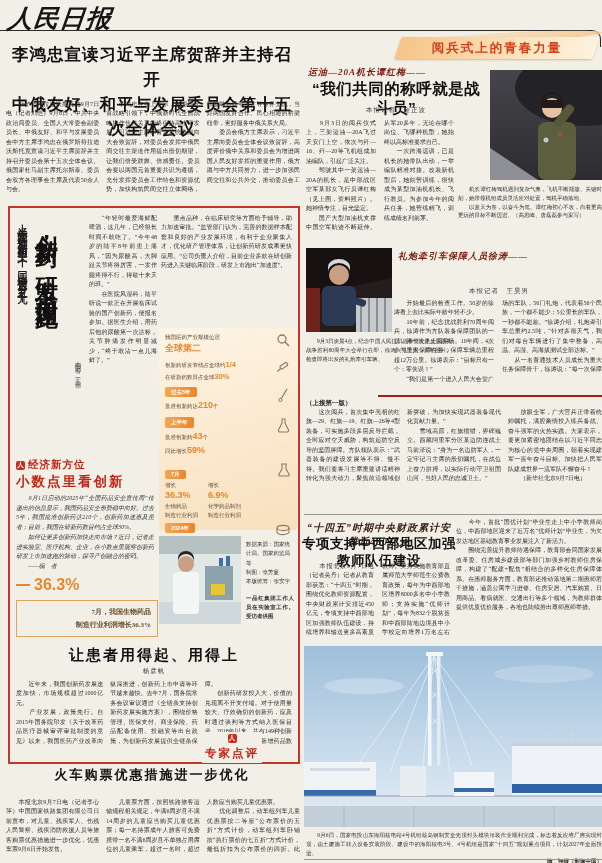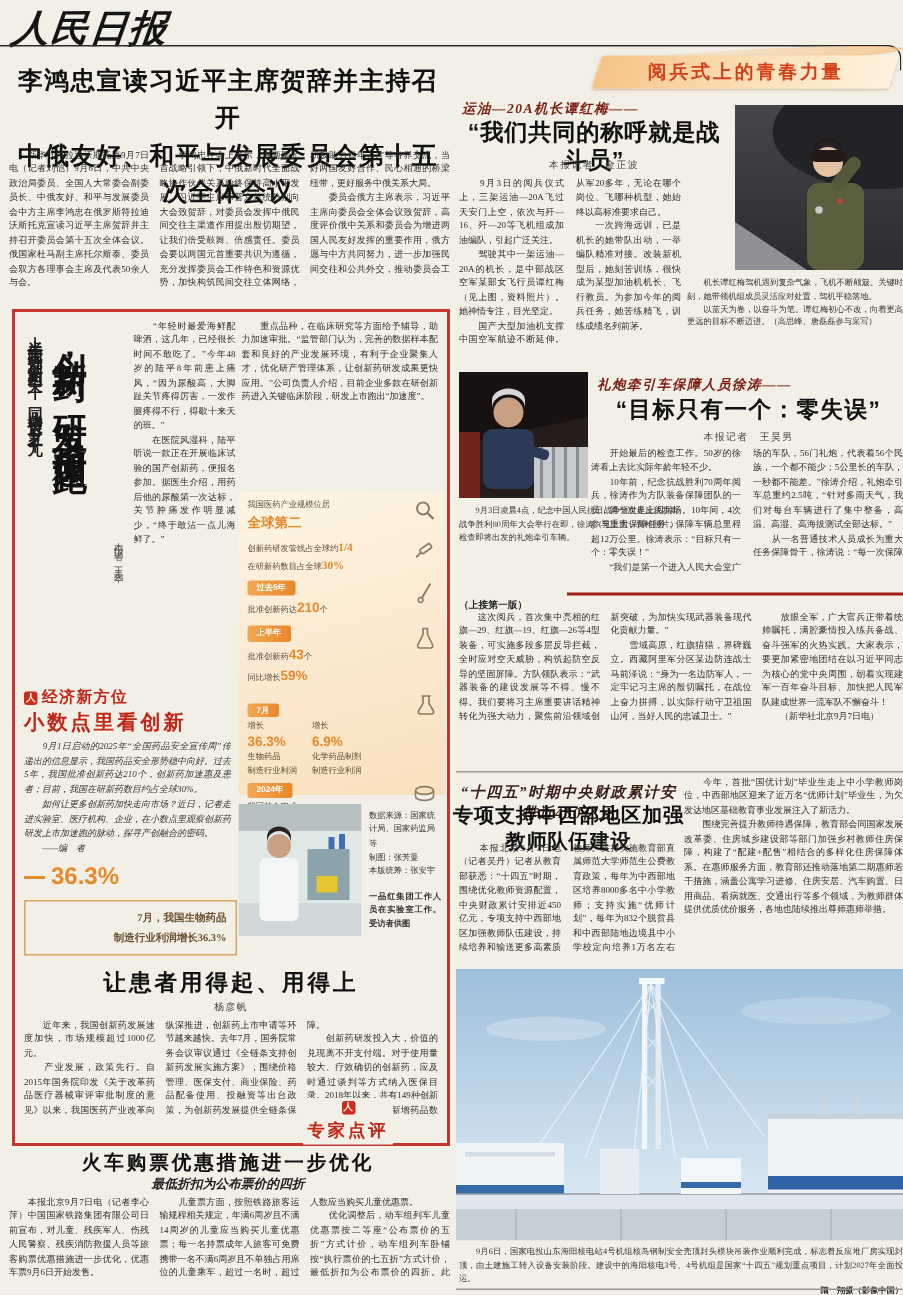--- a/index.html
+++ b/index.html
@@ -26,21 +26,21 @@
   
   .red-box{border:2.5px solid #c2362b;background:transparent;}
   .side-note{font-size:10px;font-weight:bold;letter-spacing:2.5px;color:#1d1d1d;}
   .big-vtitle{font-size:23px;letter-spacing:5px;line-height:1;}
   .vbyline{font-size:6.5px;color:#555;letter-spacing:2px;}
   
   .infog{background:linear-gradient(165deg,#fdf4e4 0%,#fbe9cf 55%,#f8e0bd 100%);border-radius:3px;padding:5px 6px;box-sizing:border-box;}
   .ig-row{display:flex;justify-content:space-between;align-items:flex-start;margin-bottom:4px;}
   .ig-txt{font-size:5.5px;line-height:1.55;color:#5c4a33;}
   .ig-big{color:#e8882a;font-weight:bold;font-size:9px;font-family:"Liberation Sans",sans-serif;}
-  .ig-num{color:#e8882a;font-weight:bold;font-size:7.5px;font-family:Liberation Serif, serif;}
+  .ig-num{color:#e8882a;font-weight:bold;font-size:7.5px;font-family:Liberation Sans, sans-serif;}
   .ig-pill{display:inline-block;background:linear-gradient(90deg,#f2a855,#e8872a);color:#fff;font-size:5.5px;font-weight:bold;
            padding:1px 6px;border-radius:2px;font-family:"Liberation Sans",sans-serif;margin-bottom:2px;}
   .ig-stats{display:flex;gap:10px;}
   .ig-cell{font-size:5.5px;color:#5c4a33;line-height:1.5;}
   .ig-cell .v{font-size:9px;}
   .ig-icon{flex:0 0 auto;opacity:.85;}
   
   .pdchip{display:inline-flex;align-items:center;justify-content:center;width:9px;height:9px;background:#cf2b1d;color:#fff;
           border-radius:2px;font-size:6.5px;font-weight:bold;font-family:"Liberation Sans",sans-serif;}
   .econ-badge{font-size:10.5px;font-weight:900;color:#c02717;letter-spacing:1px;font-family:"Liberation Sans",sans-serif;}
@@ -126,21 +126,20 @@
       <line x1="63" y1="50" x2="63" y2="84" stroke="#8b8f93" stroke-width="2"></line>
       <line x1="71" y1="50" x2="71" y2="84" stroke="#8b8f93" stroke-width="2"></line>
       <line x1="79" y1="50" x2="79" y2="84" stroke="#8b8f93" stroke-width="2"></line>
       <rect x="16" y="38" width="34" height="40" rx="6" fill="#2d3a55"></rect>
       <rect x="40" y="46" width="22" height="7" rx="3" fill="#2d3a55" transform="rotate(18 40 46)"></rect>
       <circle cx="33" cy="27" r="10" fill="#c9a083"></circle>
       <path d="M22 24 a11 9 0 0 1 22 0 l0 -5 a11 8 0 0 0 -22 0 z" fill="#d8d8d8"></path>
     </svg>
   </div>
   <div class="abs kicker" style="left:398px;top:250px;">礼炮牵引车保障人员徐涛——</div>
-  <div class="abs ht title-c" style="left:396px;top:264px;width:206px;font-size:15px;letter-spacing:1px;">“目标只有一个：零失误”</div>
   <div class="abs byline" style="left:396px;top:287px;width:206px;">本报记者　王昊男</div>
   <div class="abs bodytext cols2" style="left:394px;top:299px;width:208px;height:94px;">　　开始最后的检查工作。50岁的徐涛看上去比实际年龄年轻不少。
 　　10年前，纪念抗战胜利70周年阅兵，徐涛作为方队装备保障团队的一员，第一次走上阅兵场。10年间，4次参与重大保障任务，保障车辆总里程超12万公里。徐涛表示：“目标只有一个：零失误！”
 　　“我们是第一个进入人民大会堂广场的车队，56门礼炮，代表着56个民族，一个都不能少；5公里长的车队，一秒都不能差。”徐涛介绍，礼炮牵引车总重约2.5吨，“针对多雨天气，我们对每台车辆进行了集中整备，高温、高湿、高海拔测试全部达标。”
 　　从一名普通技术人员成长为重大任务保障骨干，徐涛说：“每一次保障任务都是经验的积累，我们会认真总结，确保下一次的零失误。”</div>
   <div class="abs caption" style="left:306px;top:337px;width:146px;height:54px;">　　9月3日凌晨4点，纪念中国人民抗日战争暨世界反法西斯战争胜利80周年大会举行在即，徐涛（见上图，资料照片）检查即将出发的礼炮牵引车辆。</div>
 
   <div class="abs rule-red" style="left:378px;top:395px;width:224px;"></div>
   <div class="abs" style="left:306px;top:399px;font-size:6.5px;font-weight:bold;">（上接第一版）</div>
   <div class="abs bodytext cols3" style="left:306px;top:408px;width:296px;height:102px;">　　这次阅兵，首次集中亮相的红旗—29、红旗—19、红旗—26等4型装备，可实施多段多层反导拦截，全时应对空天威胁，构筑起防空反导的坚固屏障。方队领队表示：“武器装备的建设发展等不得、慢不得。我们要将习主席重要讲话精神转化为强大动力，聚焦前沿领域创新突破，为加快实现武器装备现代化贡献力量。”
@@ -342,18 +341,17 @@
 　　产业发展，政策先行。自2015年国务院印发《关于改革药品医疗器械审评审批制度的意见》以来，我国医药产业改革向纵深推进，创新药上市申请等环节越来越快。去年7月，国务院常务会议审议通过《全链条支持创新药发展实施方案》，围绕价格管理、医保支付、商业保险、药品配备使用、投融资等出台政策，为创新药发展提供全链条保障。
 　　创新药研发投入大，价值的兑现离不开支付端。对于使用量较大、疗效确切的创新药，应及时通过谈判等方式纳入医保目录。2018年以来，共有149种创新药纳入医保目录，占新增药品数量的17%，患者用药负担有效降低。
 　　（作者为清华大学药学院研究员、博士生导师，本报记者申少铁采访整理）</div>
     <div class="abs expert" style="left:192px;top:524px;">
       <span class="pdchip">人</span>
       <span class="expert-t">专家点评</span>
     </div>
   </div>
 
   <div class="abs ht title-c" style="left:6px;top:766px;width:292px;font-size:13px;letter-spacing:2px;">火车购票优惠措施进一步优化</div>
-  <div class="abs title-c" style="left:6px;top:784px;width:292px;font-size:8.5px;font-weight:bold;font-style:italic;color:#222;">最低折扣为公布票价的四折</div>
   <div class="abs bodytext cols3" style="left:6px;top:798px;width:294px;height:63px;">　　本报北京9月7日电（记者李心萍）中国国家铁路集团有限公司日前宣布，对儿童、残疾军人、伤残人民警察、残疾消防救援人员等旅客购票优惠措施进一步优化，优惠车票9月6日开始发售。
 　　儿童票方面，按照铁路旅客运输规程相关规定，年满6周岁且不满14周岁的儿童应当购买儿童优惠票；每一名持票成年人旅客可免费携带一名不满6周岁且不单独占用席位的儿童乘车，超过一名时，超过人数应当购买儿童优惠票。
 　　优化调整后，动车组列车儿童优惠票按二等座“公布票价的五折”方式计价，动车组列车卧铺按“执行票价的七五折”方式计价，最低折扣为公布票价的四折。此外，残疾军人、伤残人民警察、残疾消防救援人员凭证可购买优待票，最低折扣为公布票价的四折。</div>
 
 </div>
 
 </body></html>

